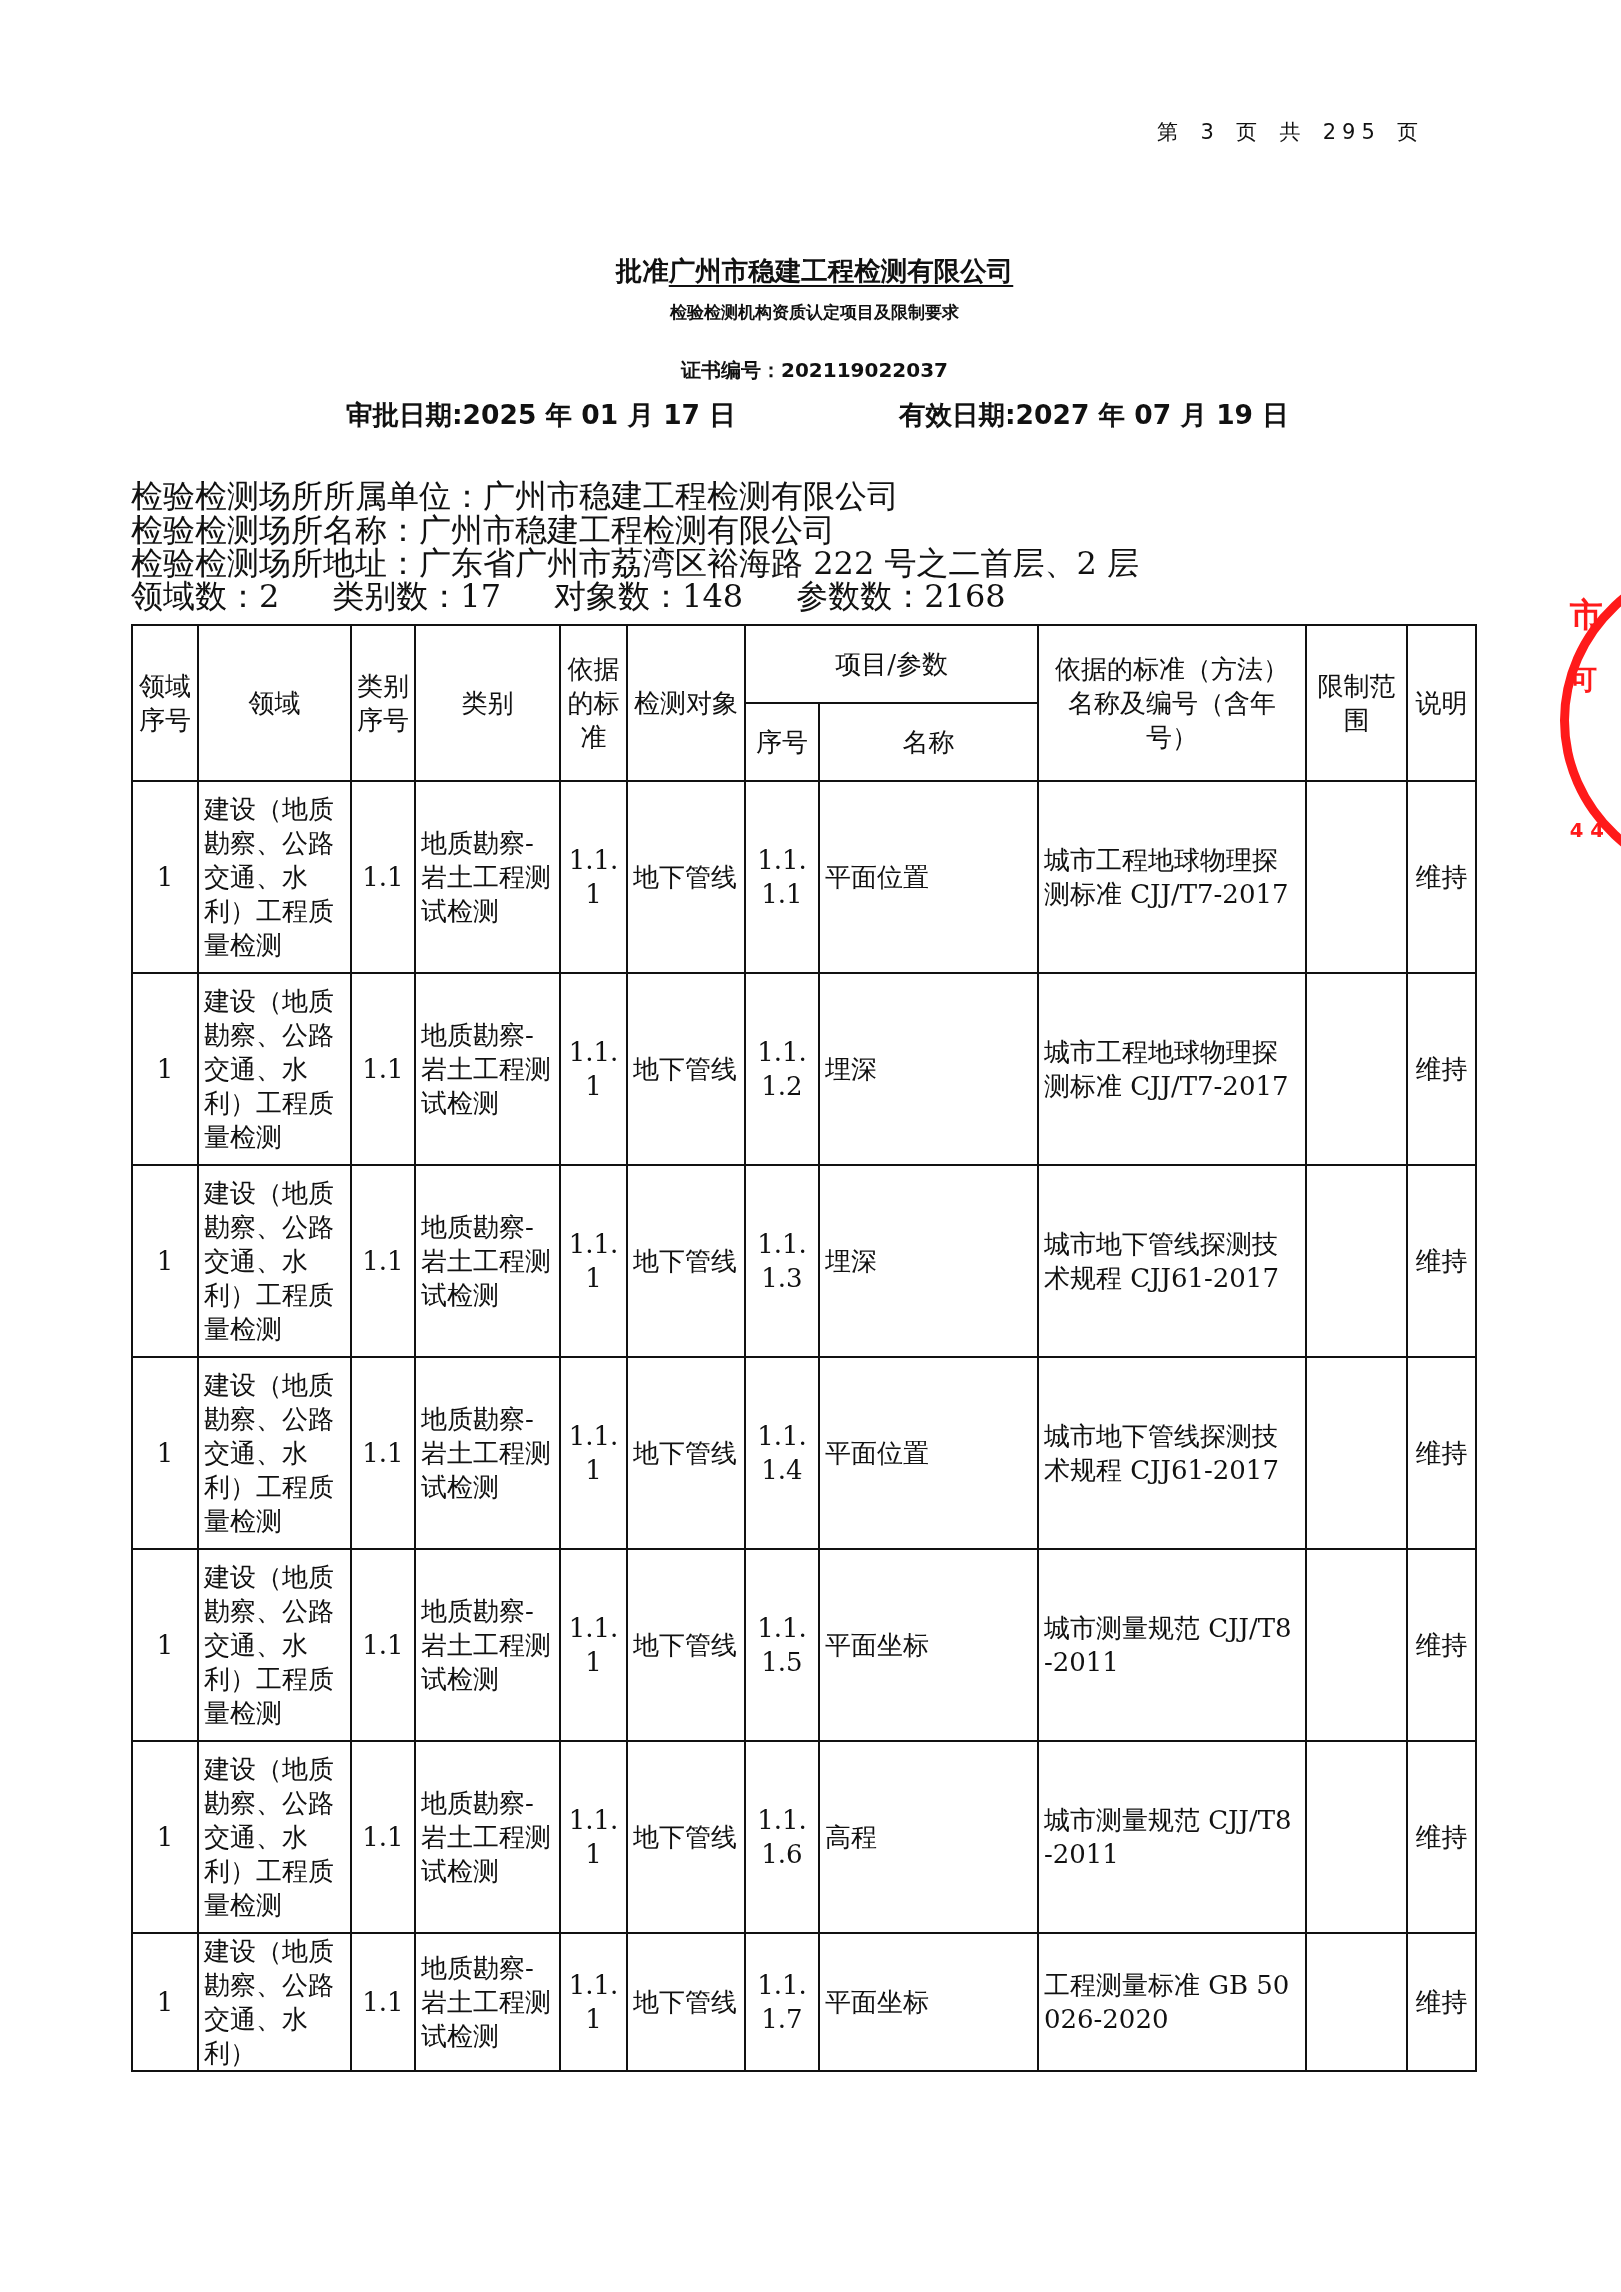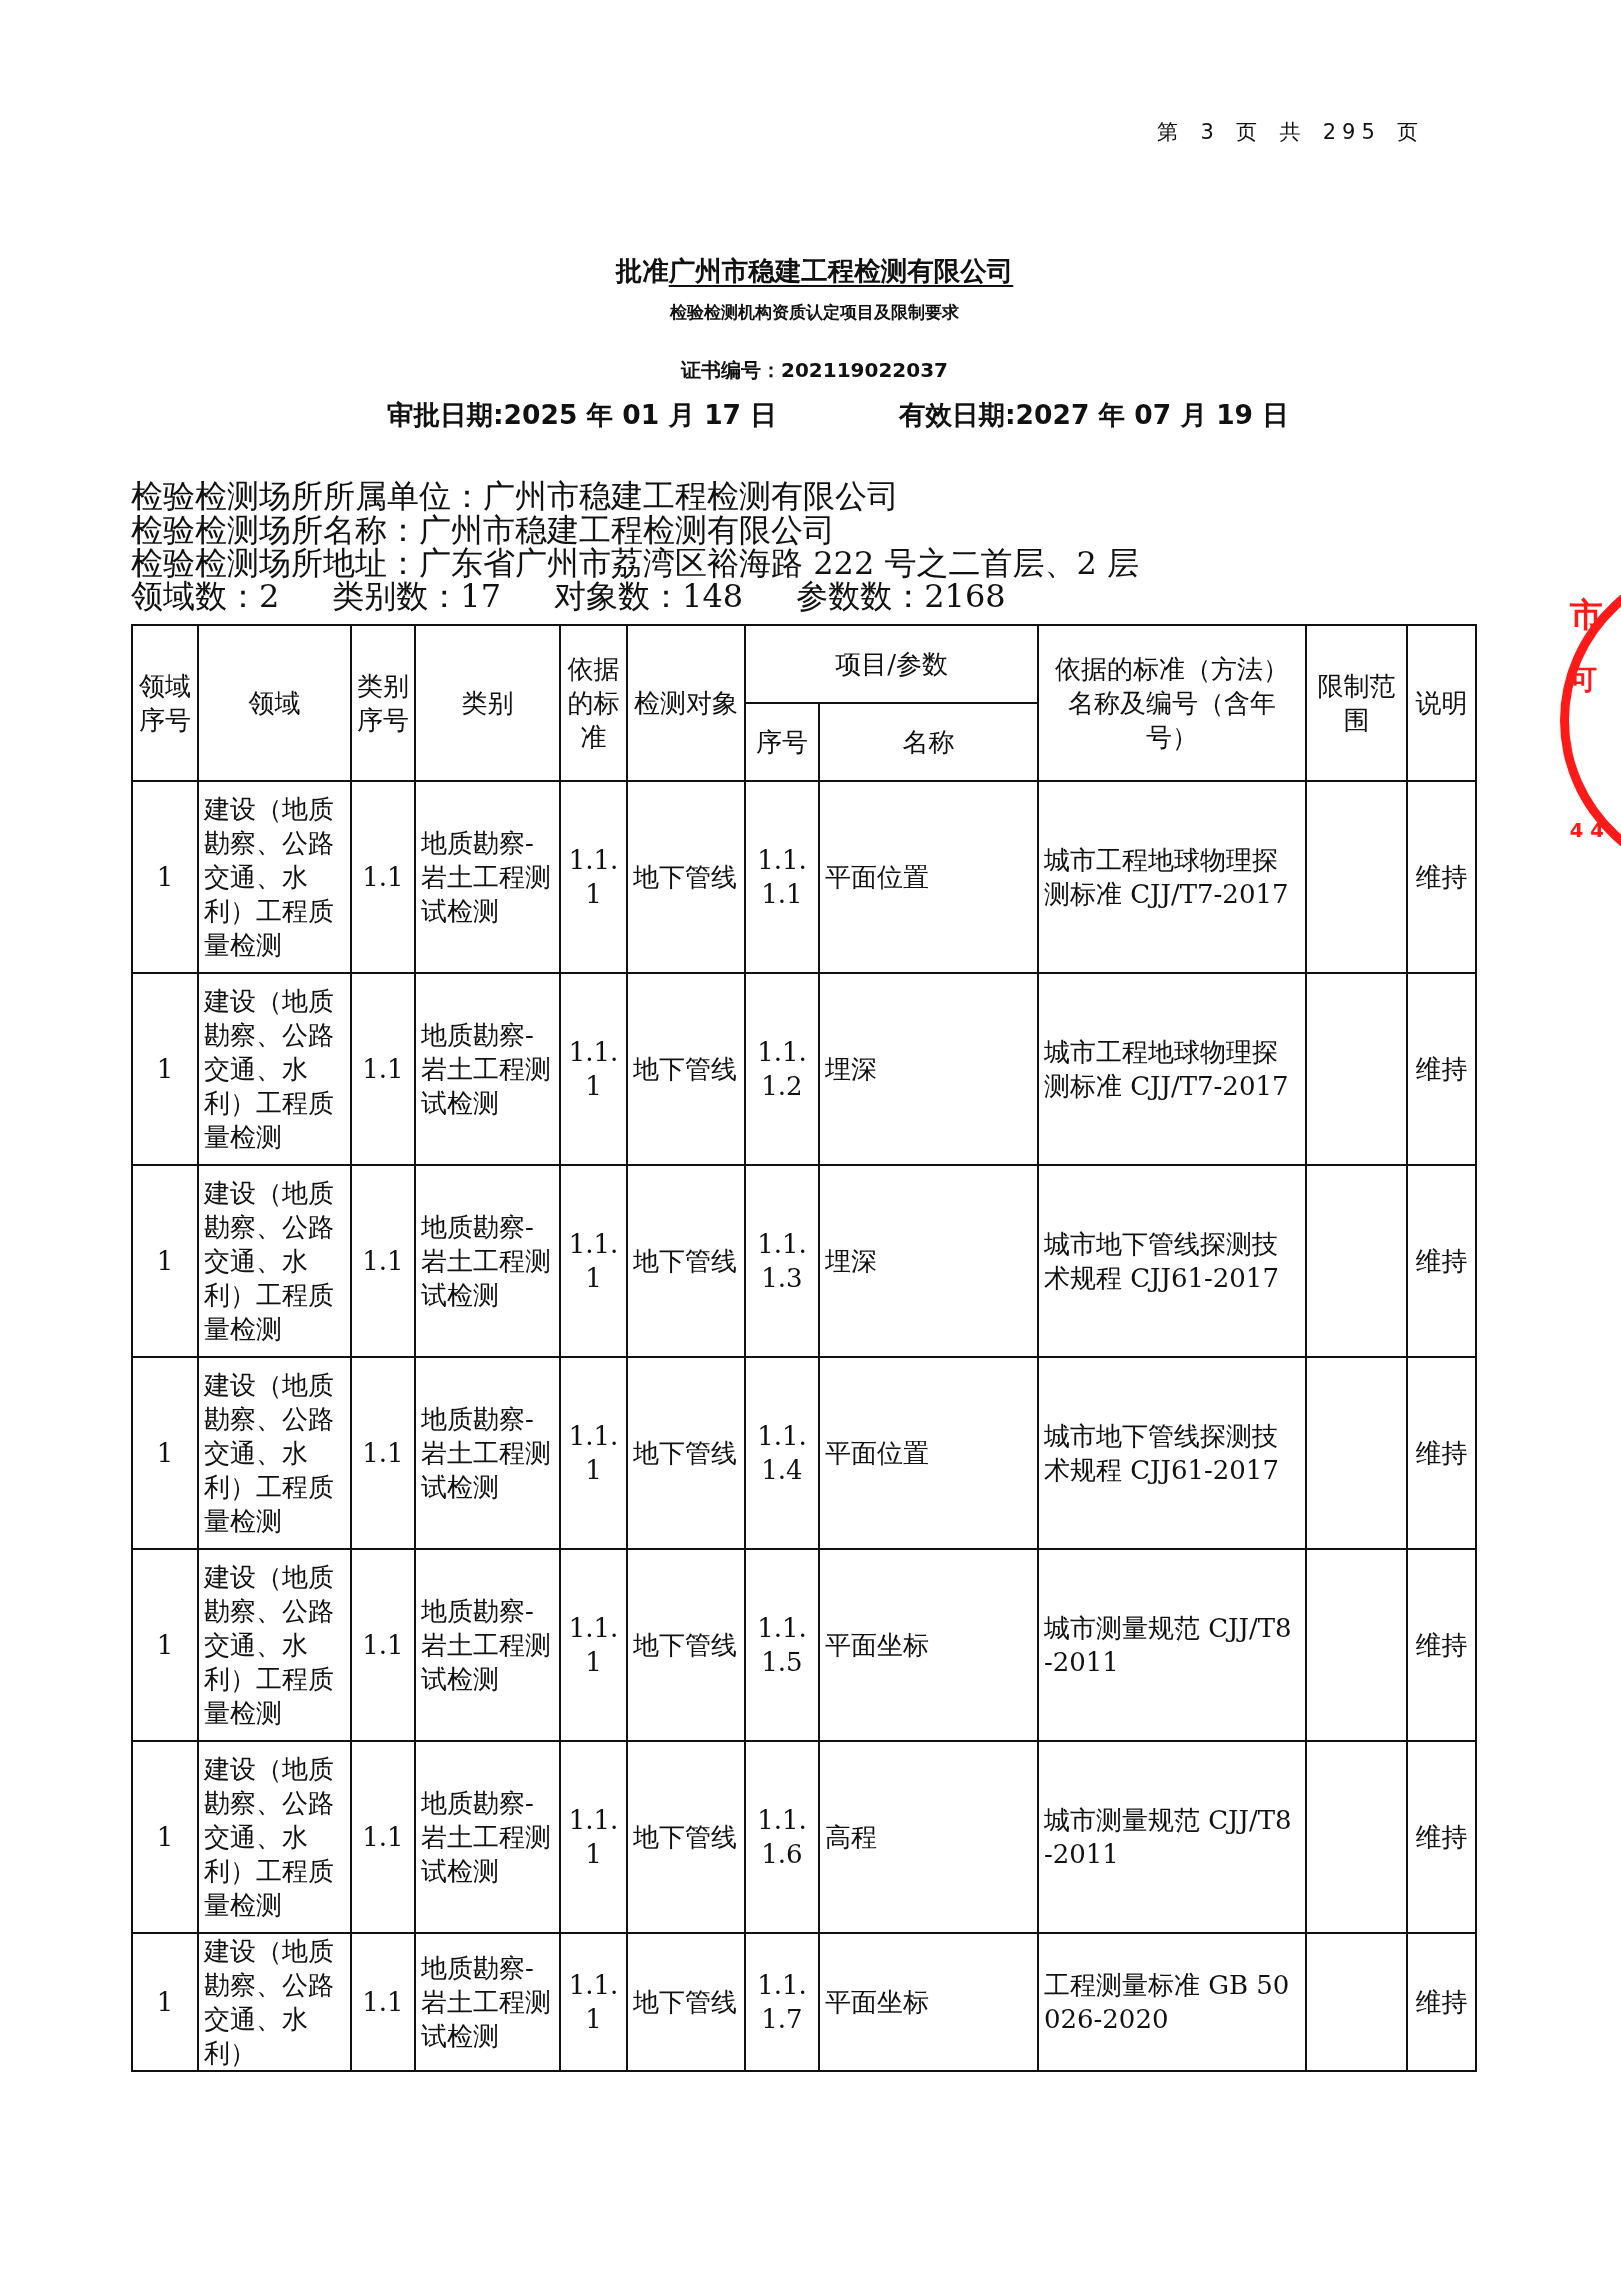--- a/index.html
+++ b/index.html
@@ -19,21 +19,21 @@
     font-weight: bold;
   }
   .t1 { top: 253px; font-size: 26.5px; }
   .t1 .u { text-decoration: underline; text-underline-offset: 4.9px; }
   .t2 { top: 301px; font-size: 17px; }
   .t3 { top: 357px; font-size: 20px; text-underline-offset: 4.9px; text-align: center; }
   .dates {
     position: absolute; top: 397px; font-size: 26.5px; font-weight: bold;
     font-family: "DejaVu Sans", "Liberation Sans", sans-serif;
   }
-  .d1 { left: 387px; }
+  .d1 { left: 346px; }
   .d2 { left: 899px; }
   .info {
     position: absolute; left: 131px; font-size: 32px; line-height: 33px;
   }
   .info.l1 { top: 480px; }
   .info.l2 { top: 514px; }
   .info.l3 { top: 547px; }
   .info.l4 { top: 580px; }
   .counts span { margin-right: 53px; }
 

